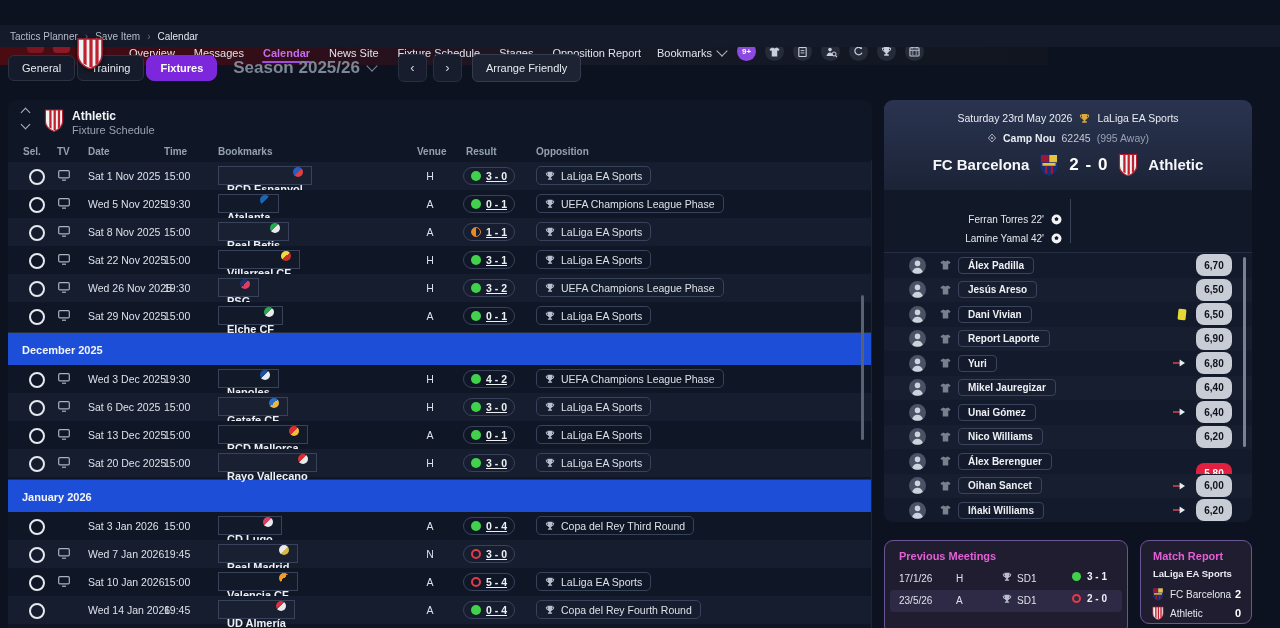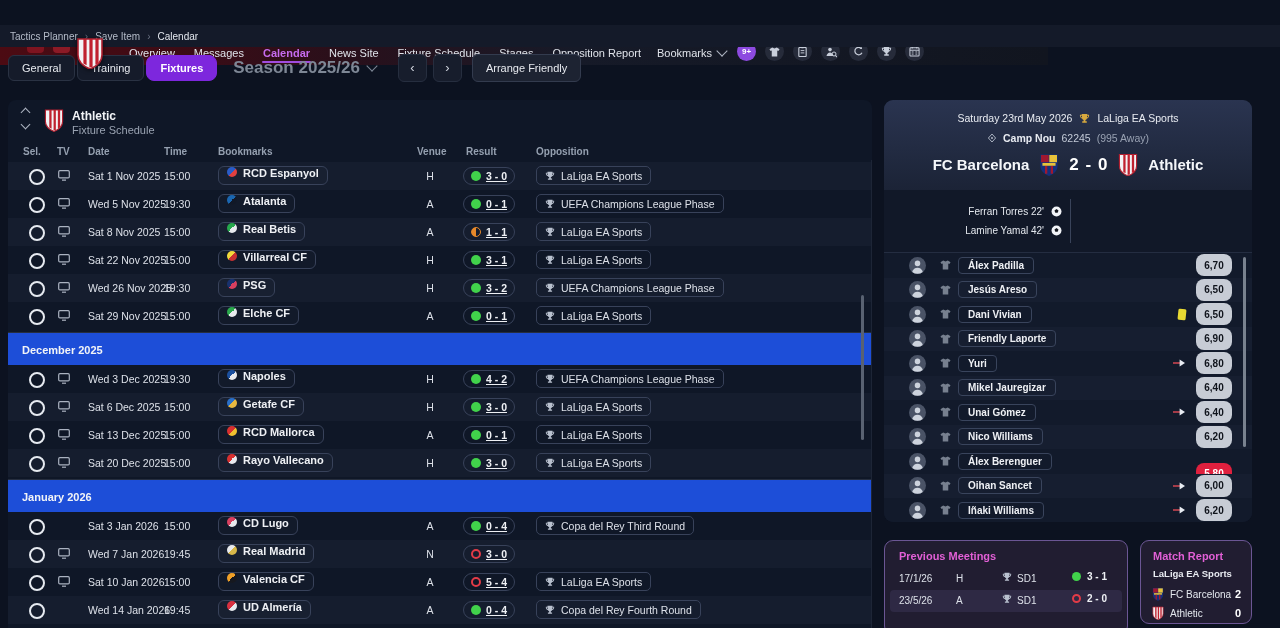--- a/index.html
+++ b/index.html
@@ -56,22 +56,22 @@
   .colhead span{position:absolute;top:2px;}
   .ch-sel{left:15px}.ch-tv{left:49px}.ch-date{left:80px}.ch-time{left:156px}.ch-opp{left:210px}
   .ch-ven{left:409px}.ch-res{left:458px}.ch-comp{left:528px}
   .rows{position:relative;}
   .frow{position:relative;height:28px;background:#0f1727;}
   .frow.lt{background:#151d2e;}
   .sel{position:absolute;left:21px;top:7px;width:12px;height:12px;border:2px solid #e6eaf0;border-radius:50%;box-sizing:content-box;}
   .tvic{position:absolute;left:50px;top:8px;color:#aab2c0;}
   .fdate{position:absolute;left:80px;top:8px;font-size:10.5px;color:#dce0e8;}
   .ftime{position:absolute;left:156px;top:8px;font-size:10.5px;color:#dce0e8;}
-  .opp{position:absolute;left:210px;top:4px;height:19px;display:inline-flex;align-items:flex-start;gap:6px;
-    padding:0 8px;border:1px solid #38425a;border-radius:6px;background:rgba(255,255,255,.015);box-sizing:border-box;}
+  .opp{position:absolute;left:210px;top:4px;height:19px;display:inline-flex;align-items:flex-end;gap:6px;
+    padding:0 8px;border:1px solid #38425a;border-radius:0;background:rgba(255,255,255,.015);box-sizing:border-box;flex-direction:column;}
   .obadge{width:10px;height:10px;border-radius:50%;flex:none;}
   .oname{font-size:11px;font-weight:bold;color:#eef0f4;white-space:nowrap;}
   .venue{position:absolute;left:412px;top:8px;width:20px;text-align:center;font-size:10.5px;color:#dce0e8;}
   .result{position:absolute;left:455px;top:5px;height:18px;display:inline-flex;align-items:center;gap:5px;
     padding:0 7px;border:1px solid #38425a;border-radius:9px;box-sizing:border-box;}
   .rdot{width:10px;height:10px;border-radius:50%;flex:none;box-sizing:border-box;}
   .rdot.win{background:#41d24b;}
   .rdot.draw{border:1.5px solid #e8892a;background:linear-gradient(90deg,#e8892a 50%,rgba(0,0,0,0) 50%);}
   .rdot.loss{border:2px solid #e23b47;background:transparent;}
   .score{font-size:10.5px;font-weight:bold;color:#eef0f4;white-space:nowrap;text-decoration:underline;}
@@ -89,21 +89,21 @@
     font-size:10.5px;font-weight:normal;color:#e8ebf1;}
   .mp-line1 .gold{color:#d8a93e;}
   .mp-line2{position:absolute;top:32px;left:0;right:0;display:flex;justify-content:center;align-items:center;gap:6px;font-size:10.5px;}
   .mp-venue{color:#e8ebf1;font-weight:bold;}
   .mp-att{color:#c3cad7;}
   .mp-away{color:#98a1b2;}
   .mp-line3{position:absolute;top:53px;left:0;right:0;display:flex;justify-content:center;align-items:center;gap:10px;}
   .mp-team{font-size:15px;font-weight:bold;color:#f4f6f9;}
   .mp-score{font-size:17px;font-weight:bold;color:#fff;letter-spacing:1px;}
   .scorers{height:62px;background:#111828;border-bottom:1px solid #242d41;position:relative;}
-  .scorer-col{position:absolute;right:190px;top:12px;text-align:right;}
+  .scorer-col{position:absolute;right:190px;top:20px;text-align:right;}
   .scorer{display:flex;align-items:center;justify-content:flex-end;gap:7px;font-size:10px;color:#e4e8ee;height:19px;}
   .scorediv{position:absolute;left:186px;top:9px;width:1px;height:44px;background:#39435a;}
   .ratings{position:relative;}
   .prow{height:24.5px;display:flex;align-items:center;position:relative;background:#121a2b;}
   .prow.lt{background:#161e30;}
   .avatar{position:absolute;left:25px;}
   .pshirt{position:absolute;left:56px;color:#77808f;}
   .pname{position:absolute;left:74px;height:17px;display:inline-flex;align-items:center;padding:0 9px;
     border:1px solid #39445c;border-radius:4px;font-size:10px;font-weight:bold;color:#eef0f4;box-sizing:border-box;}
   .pright{position:absolute;right:20px;display:flex;align-items:center;gap:10px;}
@@ -754,21 +754,21 @@
     <span class="avatar">
           <svg width="17" height="17">
             <use href="#i-person"></use>
           </svg>
         </span>
     <span class="pshirt">
           <svg width="11" height="10">
             <use href="#i-shirt"></use>
           </svg>
         </span>
-    <span class="pname">Friendly Laporte</span>
+    <span class="pname">Report Laporte</span>
     <span class="pright">
 
       <span class="rating">6,90</span>
     </span>
   </div>
       <div class="prow">
     <span class="avatar">
           <svg width="17" height="17">
             <use href="#i-person"></use>
           </svg>

